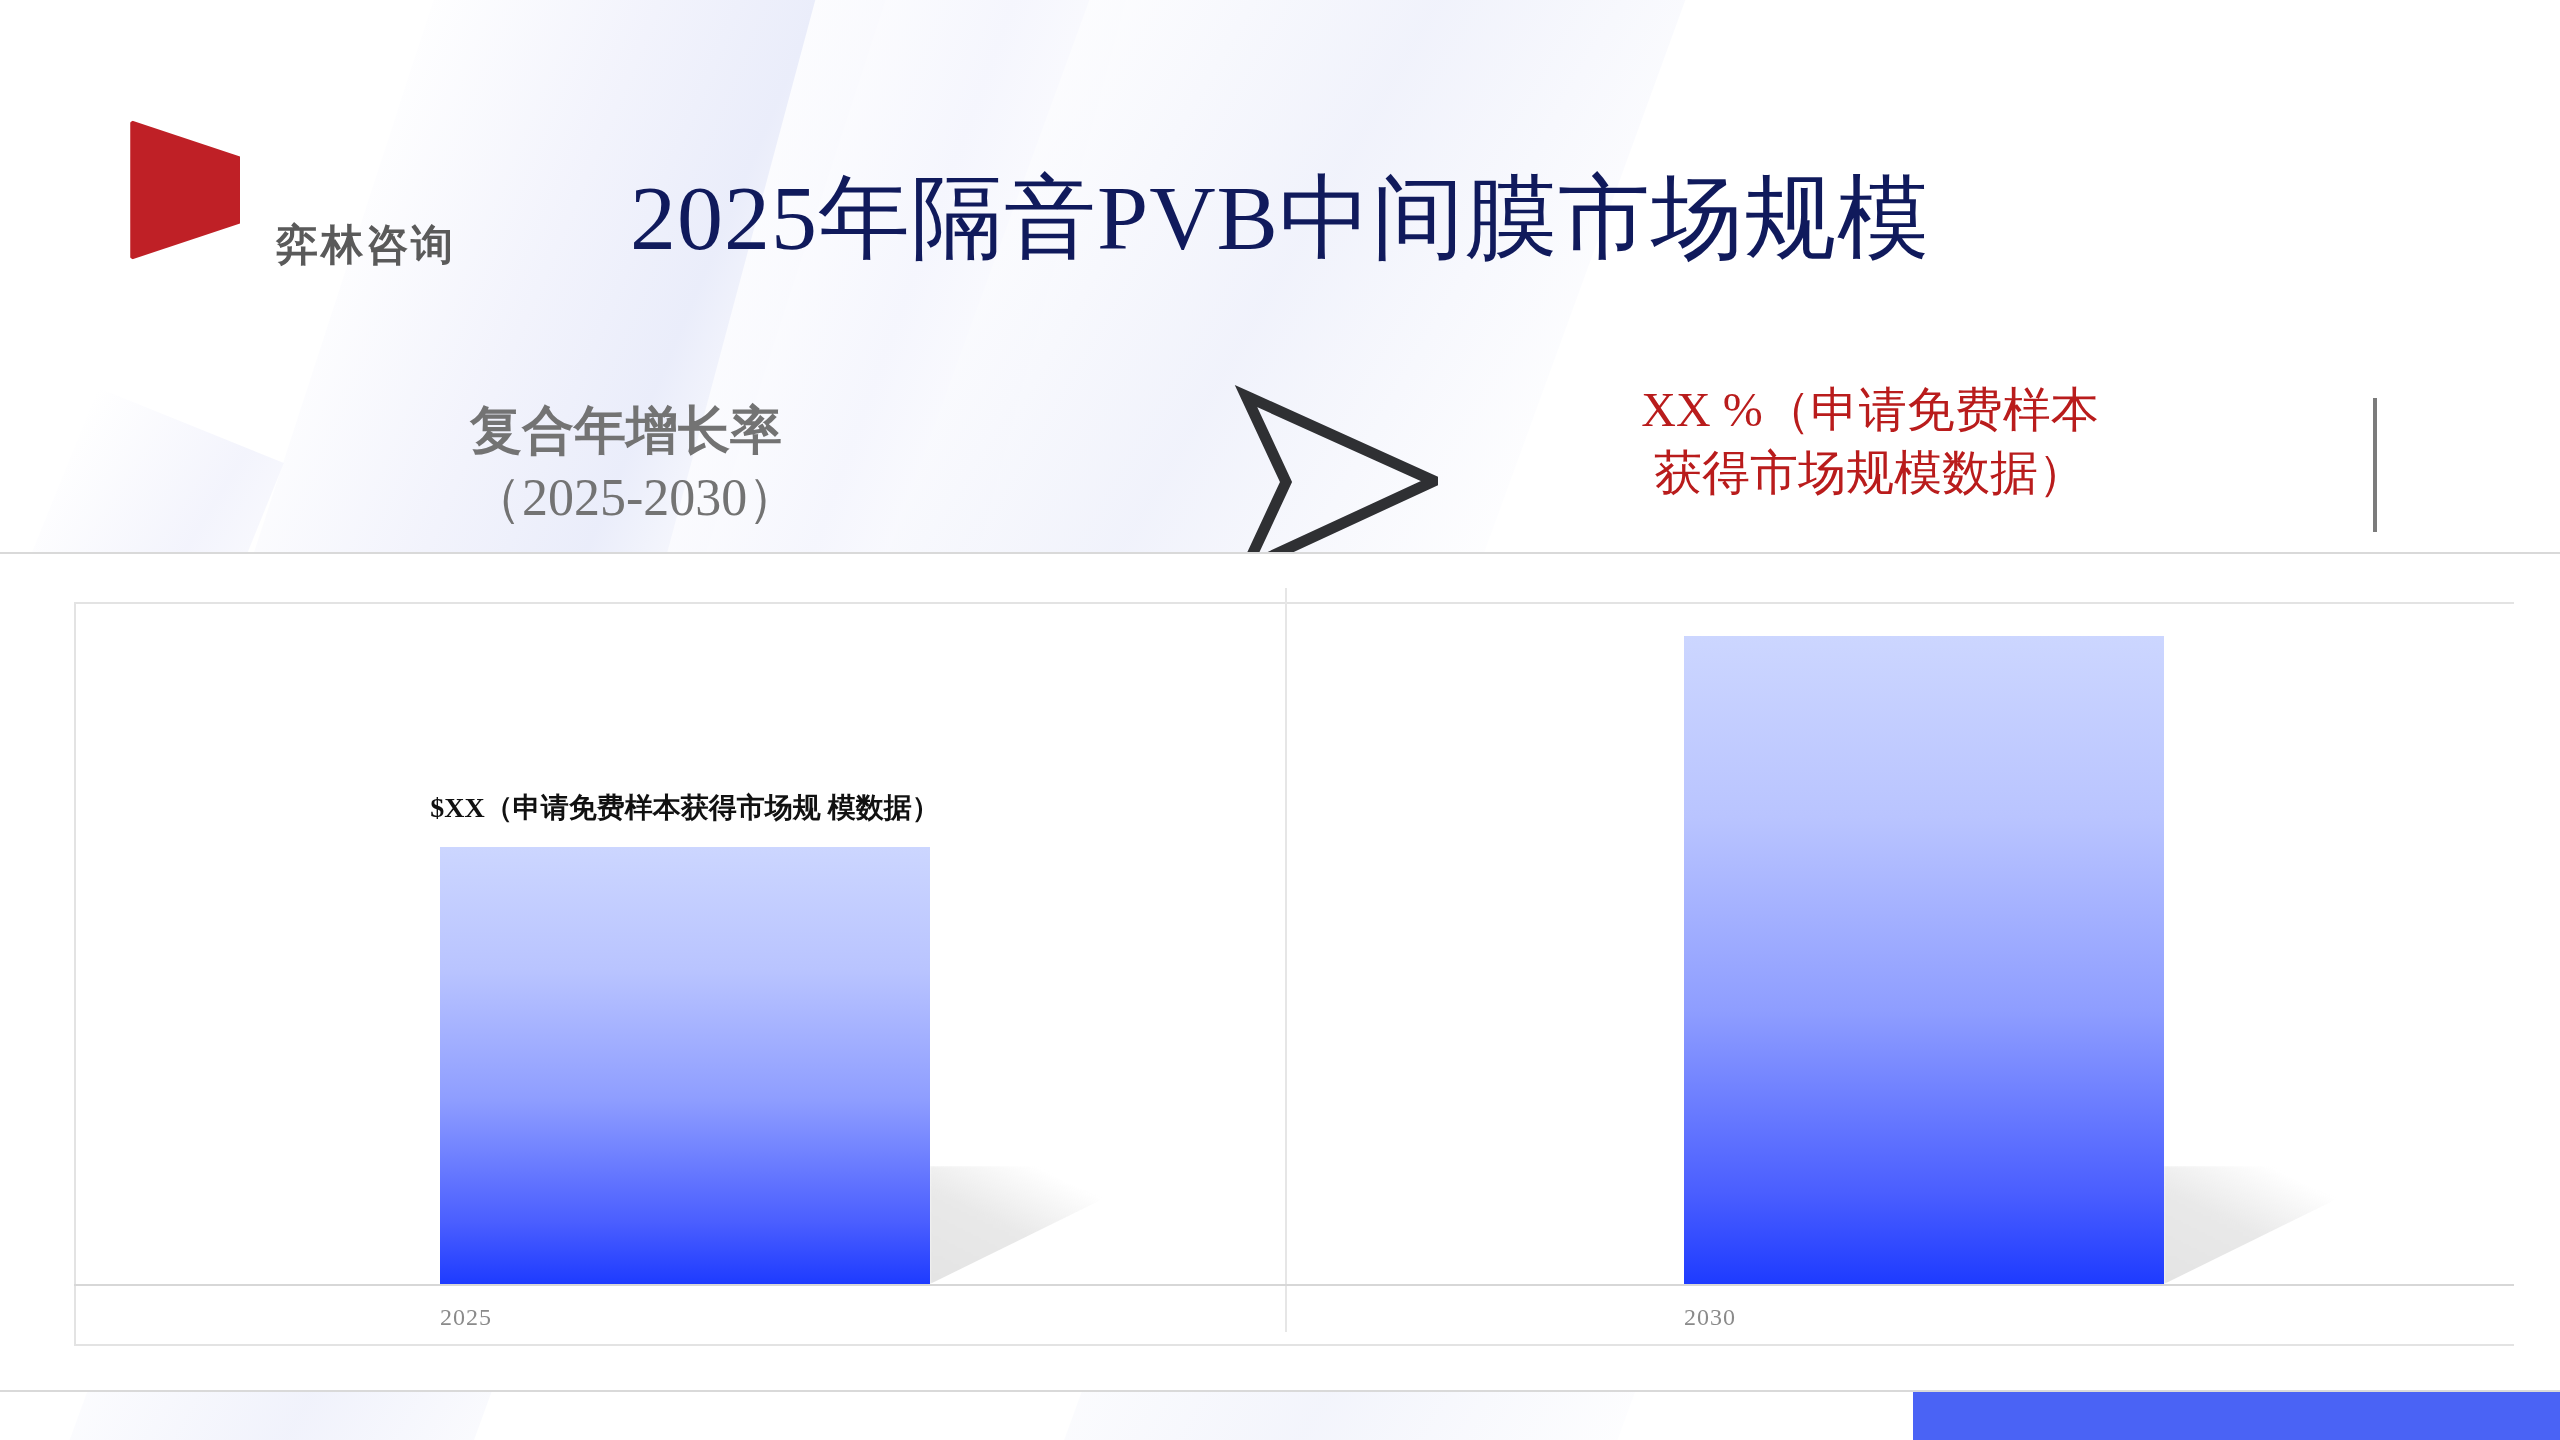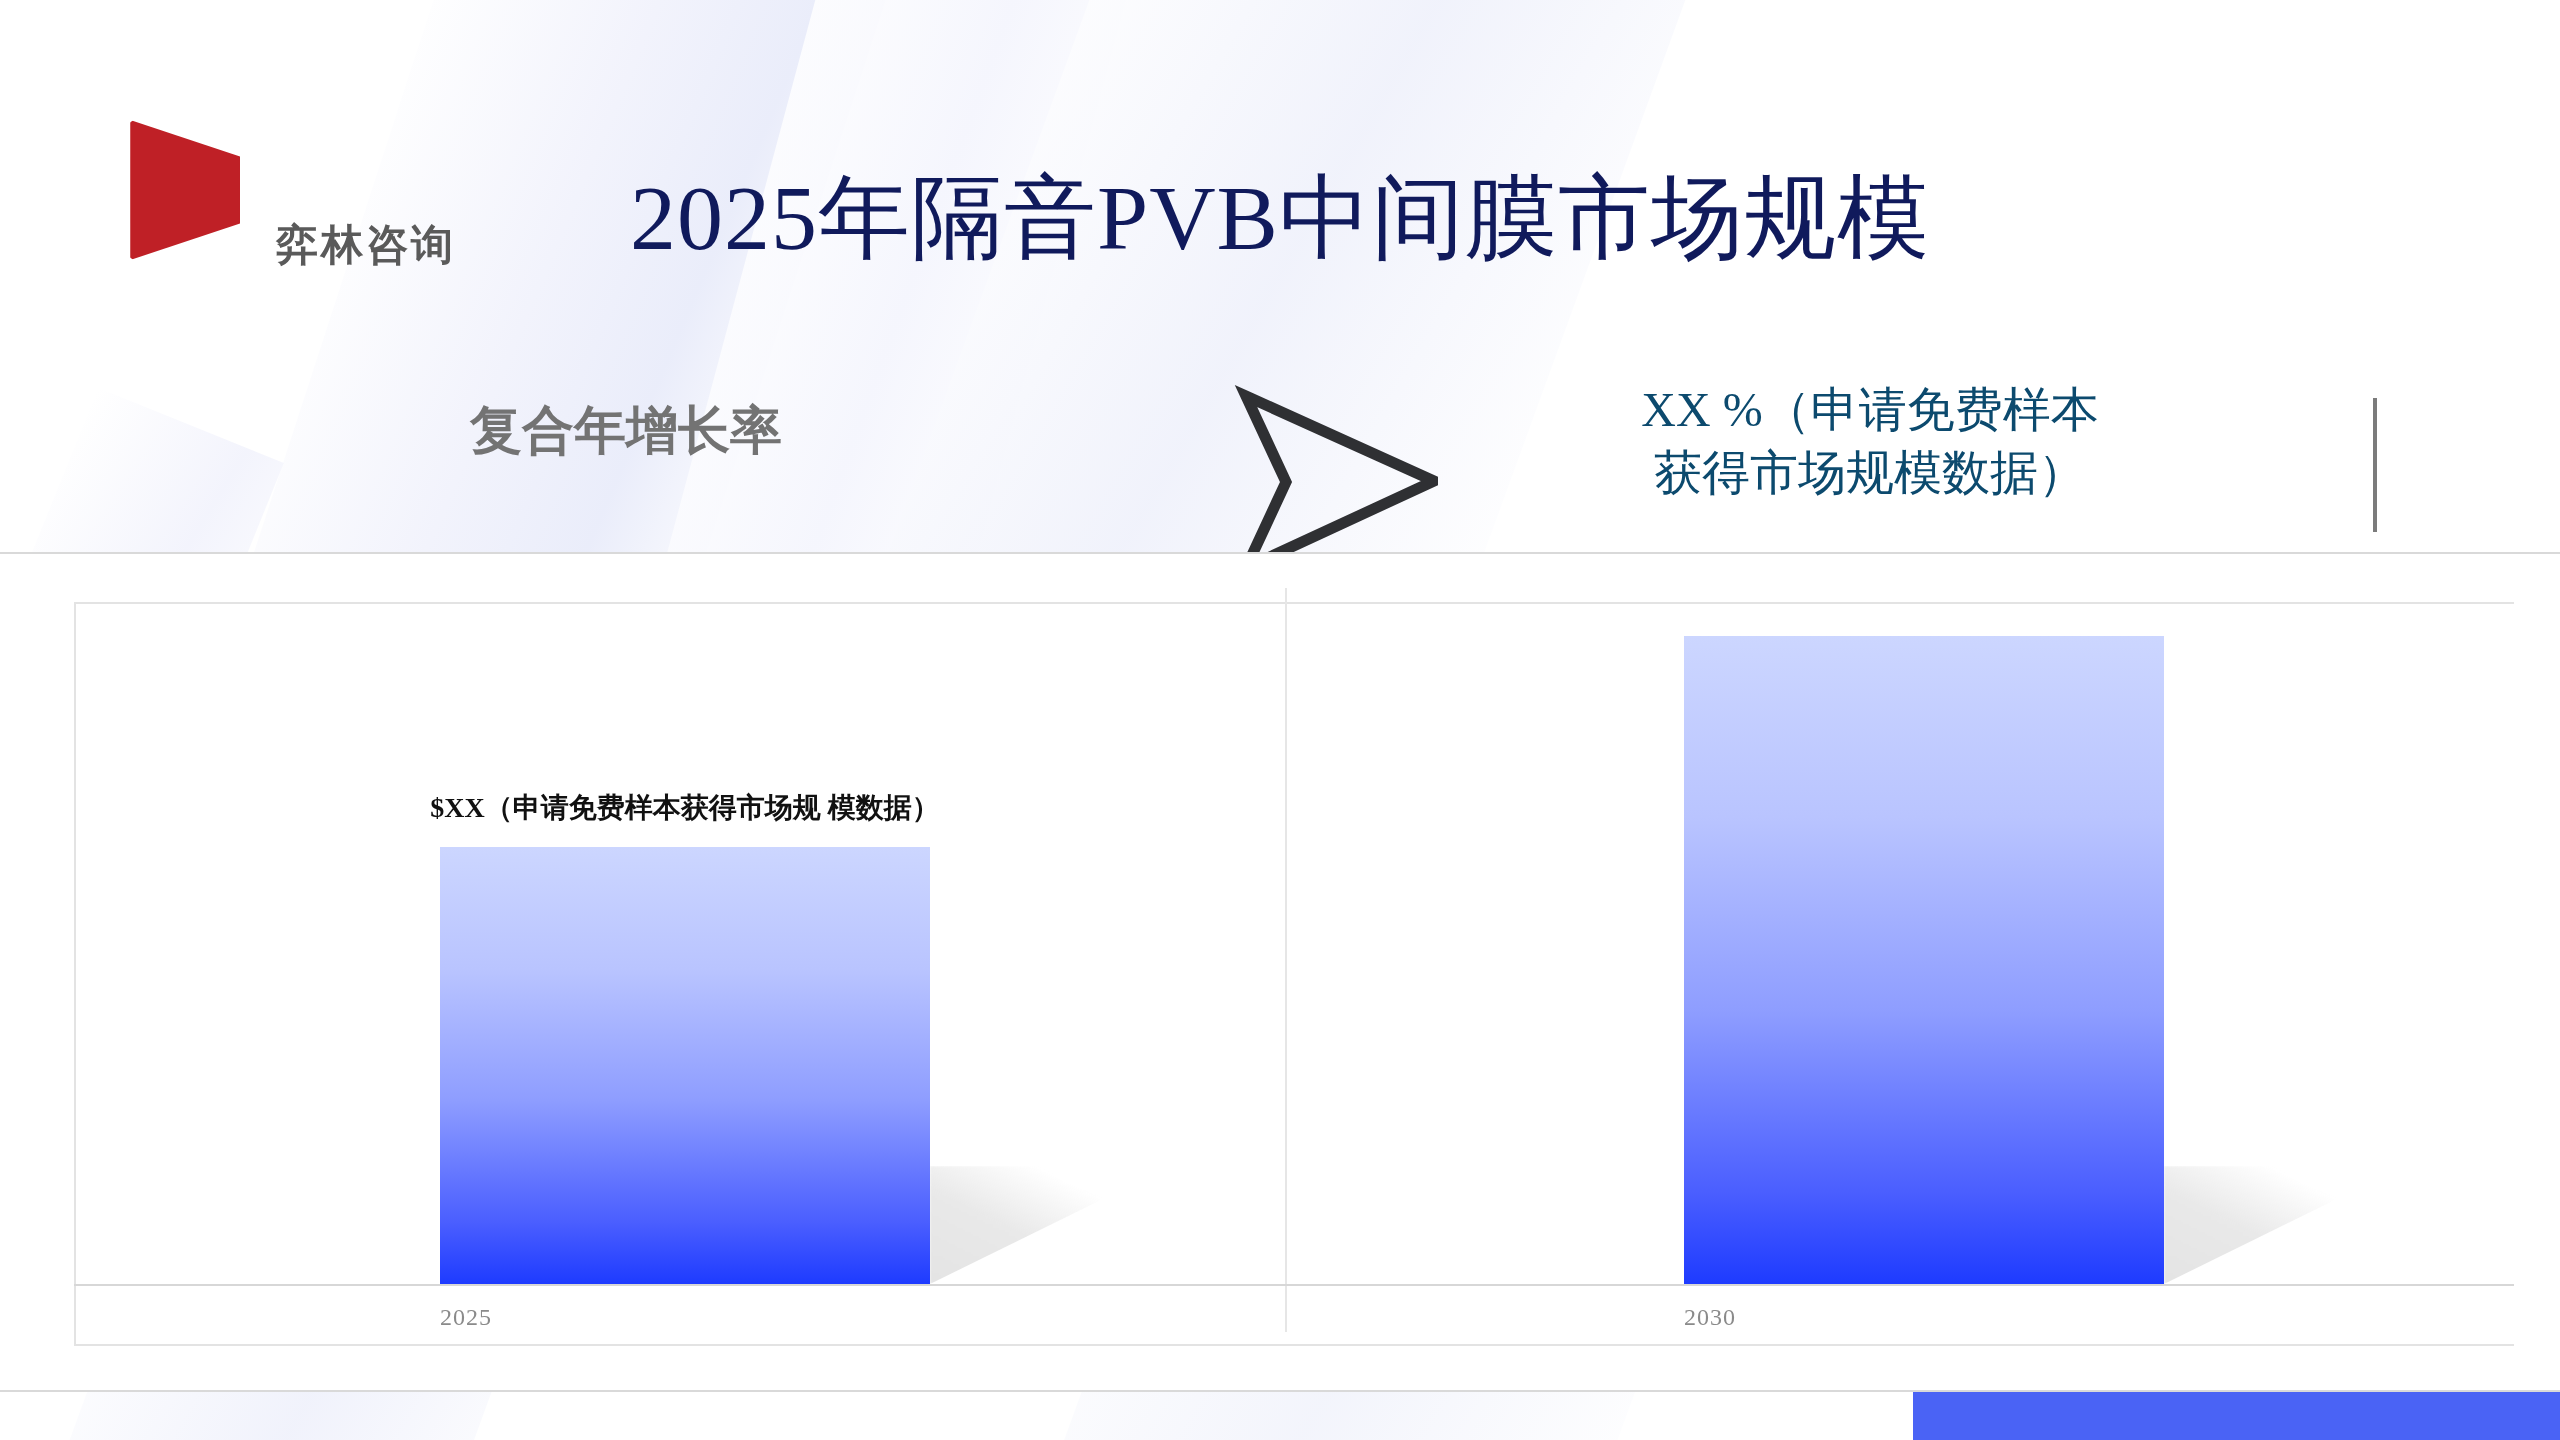--- a/index.html
+++ b/index.html
@@ -171,21 +171,21 @@
     height: 196px;
   }
 
   
   .pct-block {
     position: absolute;
     left: 1620px;
     top: 378px;
     width: 500px;
     text-align: center;
-    color: #0c4a6e;
+    color: #b91c1c;
     font-size: 48px;
     line-height: 1.32;
   }
 
   .right-divider {
     position: absolute;
     left: 2373px;
     top: 398px;
     width: 4px;
     height: 134px;
@@ -319,20 +319,21 @@
 
   <div class="logo">
     <div class="logo-mark"></div>
     <div class="logo-sub">弈林咨询</div>
   </div>
 
   <div class="slide-title">2025年隔音PVB中间膜市场规模</div>
 
   <div class="cagr-block">
     <div>复合年增长率</div>
+    <div class="cagr-line2">（2025-2030）</div>
   </div>
 
   <div class="arrow">
     <svg viewBox="0 0 210 196" width="210" height="196" aria-hidden="true">
       <polygon points="18,14 206,99 18,186 58,100" fill="none" stroke="#2f3033" stroke-width="11" stroke-linejoin="miter"></polygon>
     </svg>
   </div>
 
   <div class="pct-block">
     <div>XX %（申请免费样本</div>

